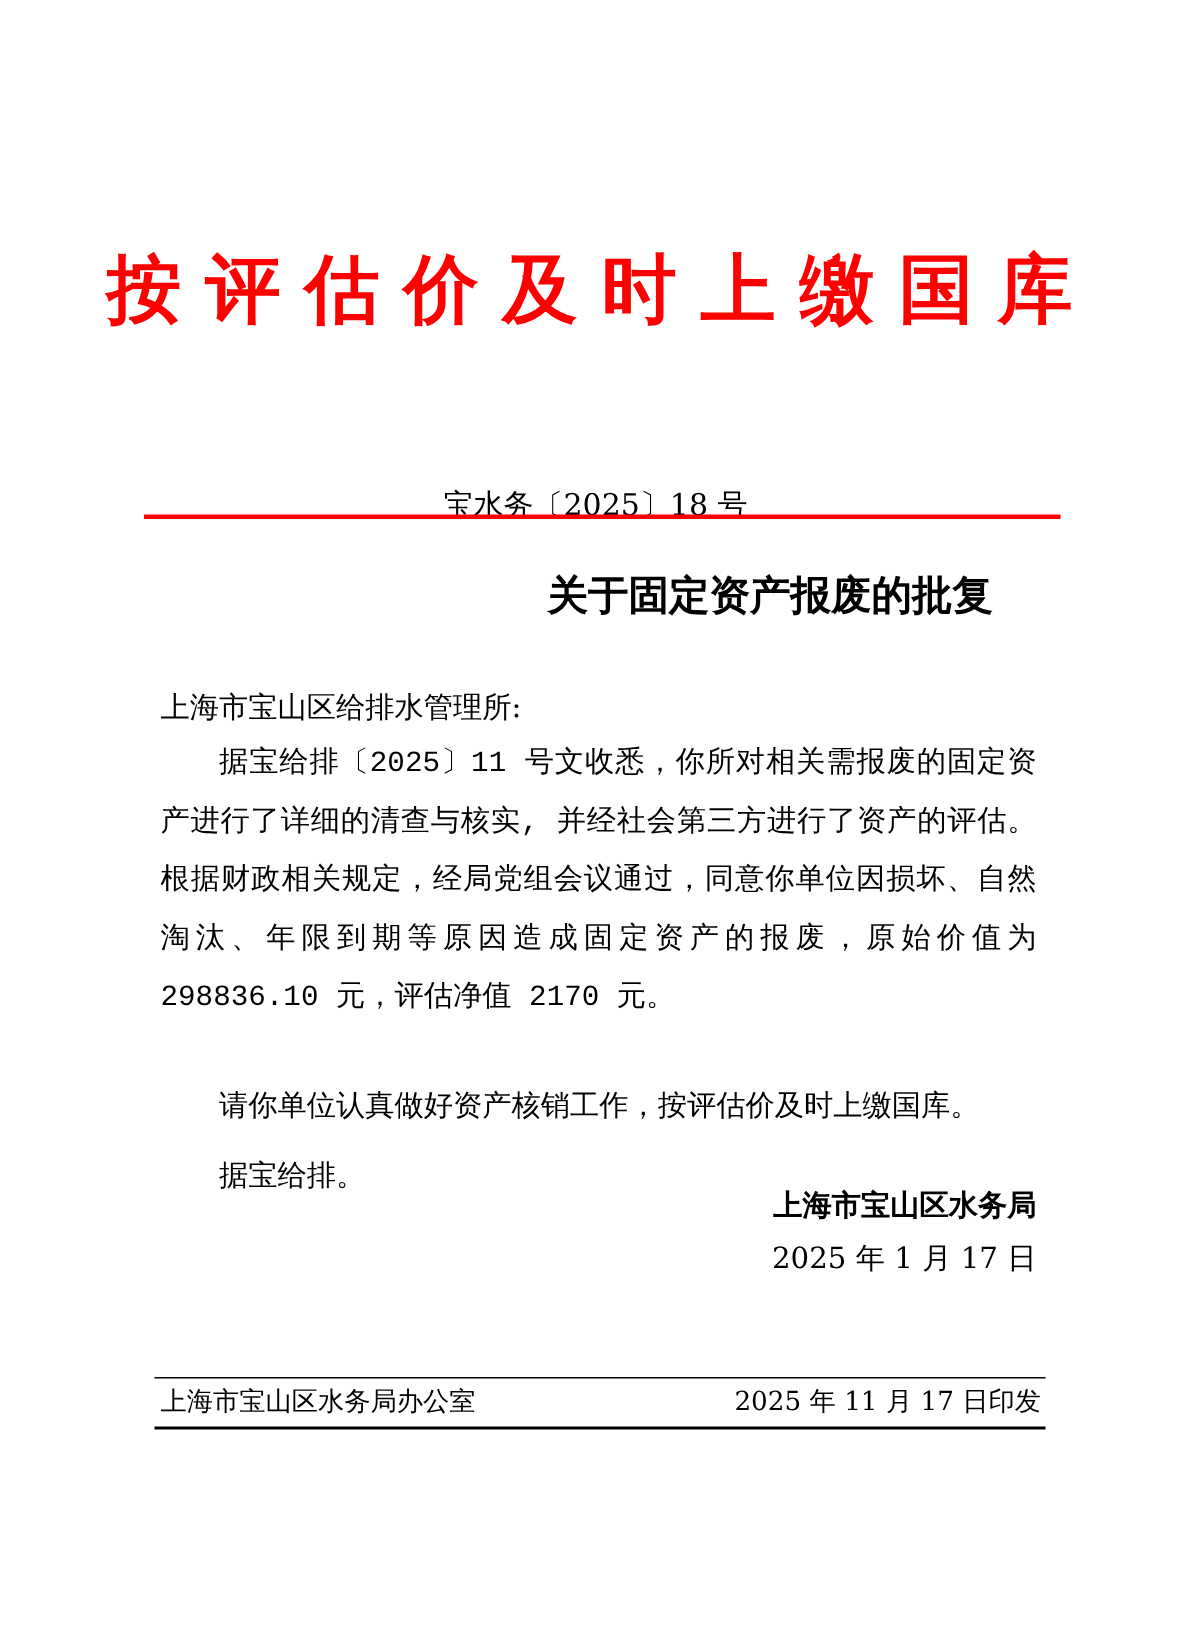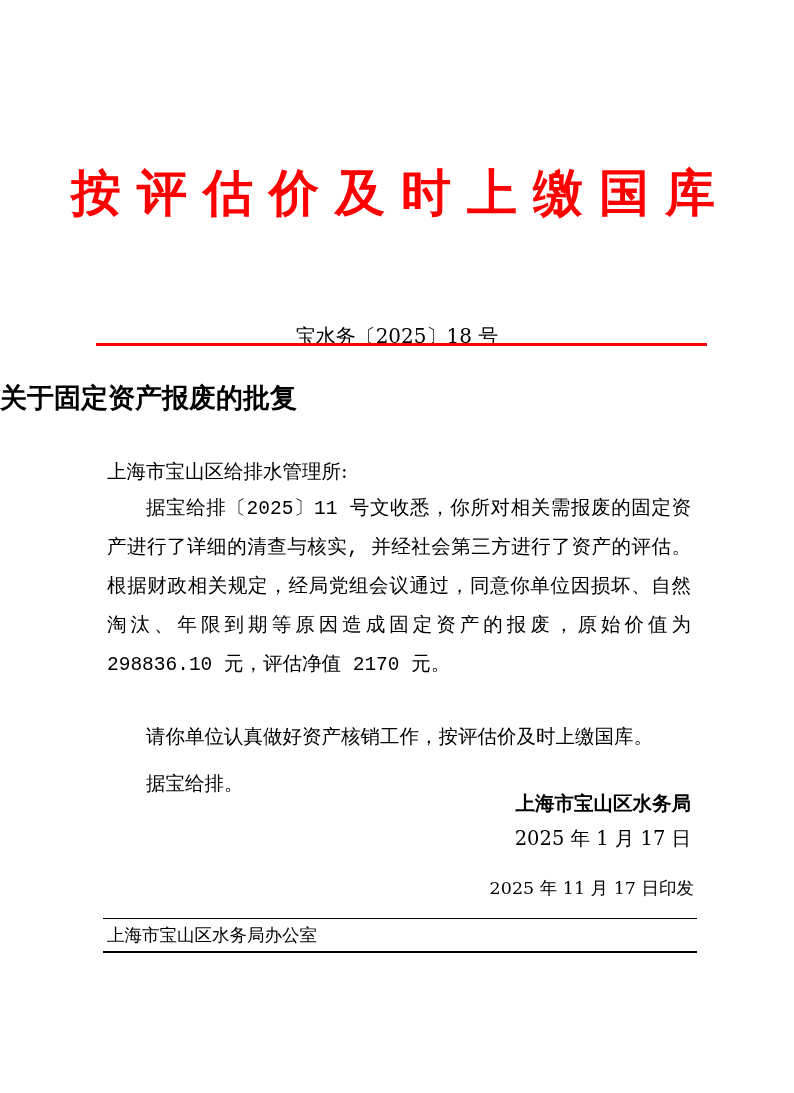--- a/index.html
+++ b/index.html
@@ -4,36 +4,36 @@
 <style>
   html, body { margin: 0; padding: 0; background: #ffffff; }
   body { width: 794px; height: 1093px; position: relative; overflow: hidden;
          font-family: "DejaVu Serif", "Liberation Serif", serif; color: #000; }
   .abs { position: absolute; }
   .header-title { left: 0; width: 794px; top: 158px; text-align: center;
                   color: #ff0000; font-size: 50px; font-weight: bold; letter-spacing: 16px;
                   font-family: "DejaVu Serif", serif; line-height: 70px; padding-left: 8px; box-sizing: border-box; }
   .doc-number { left: 0; width: 794px; top: 302px; text-align: center; font-size: 20px; line-height: 28px; margin-top: 20px; }
   .red-rule { left: 96px; width: 611px; top: 343px; height: 3px; background: #ff0000; }
-  .doc-title { left: 0; width: 662px; top: 378px; text-align: left; font-size: 27px; font-weight: bold;
+  .doc-title { left: 0; width: 662px; top: 378px; text-align: right; font-size: 27px; font-weight: bold;
                font-family: "DejaVu Sans", sans-serif; line-height: 40px; }
   .body-text { left: 107px; width: 584px; font-size: 19.5px; line-height: 39px; }
   .recipient { top: 452px; }
   .para { text-indent: 39px; text-align: justify; text-align-last: left; }
   .p1 { top: 490px; font-family: Liberation Mono, monospace; }
   .p2 { top: 717px; }
   .p3 { top: 764px; }
   .sign { right: 103px; text-align: right; font-size: 19.5px; line-height: 30px; }
   .sign-org { top: 789px; font-weight: bold; }
   .sign-date { top: 824px; }
   .rule-thin { left: 103px; width: 594px; height: 1px; background: #000; }
   .rule-top { top: 918px; }
   .rule-bottom { top: 951px; height: 1.5px; }
   .footer-left { left: 107px; top: 921px; font-size: 17.5px; line-height: 28px; }
-  .footer-right { right: 100px; top: 874px; font-size: 17.5px; line-height: 28px; text-align: left; }
+  .footer-right { right: 100px; top: 921px; font-size: 17.5px; line-height: 28px; text-align: left; }
 </style>
 </head>
 <body>
 
 <div class="abs header-title">按评估价及时上缴国库</div>
 <div class="abs doc-number">宝水务〔2025〕18 号</div>
 <div class="abs red-rule"></div>
 
 <div class="abs doc-title">关于固定资产报废的批复</div>
 

